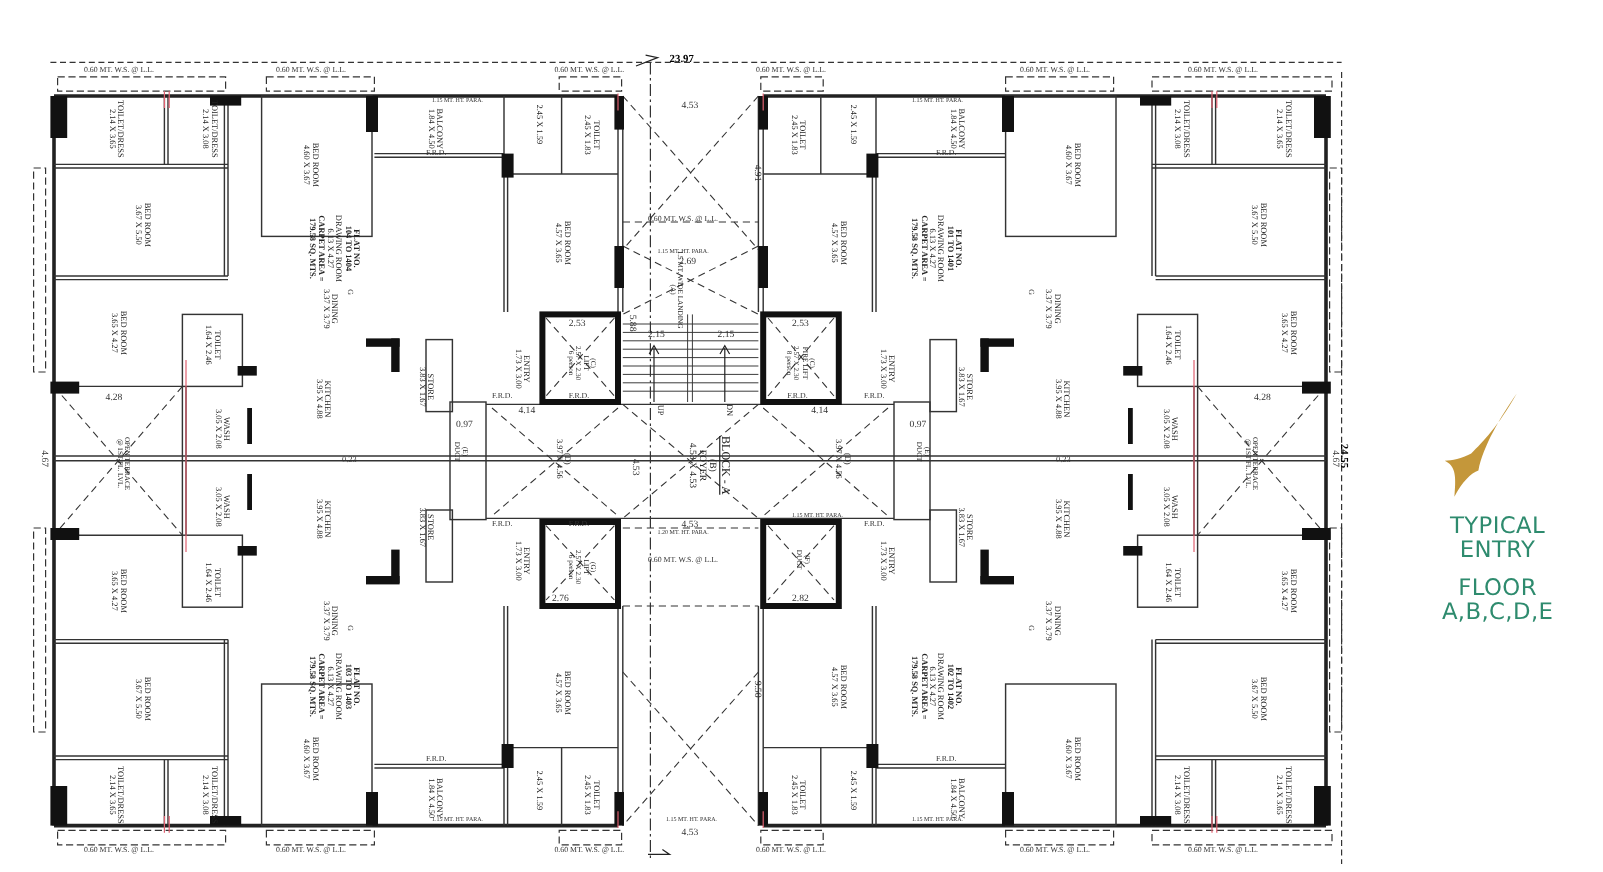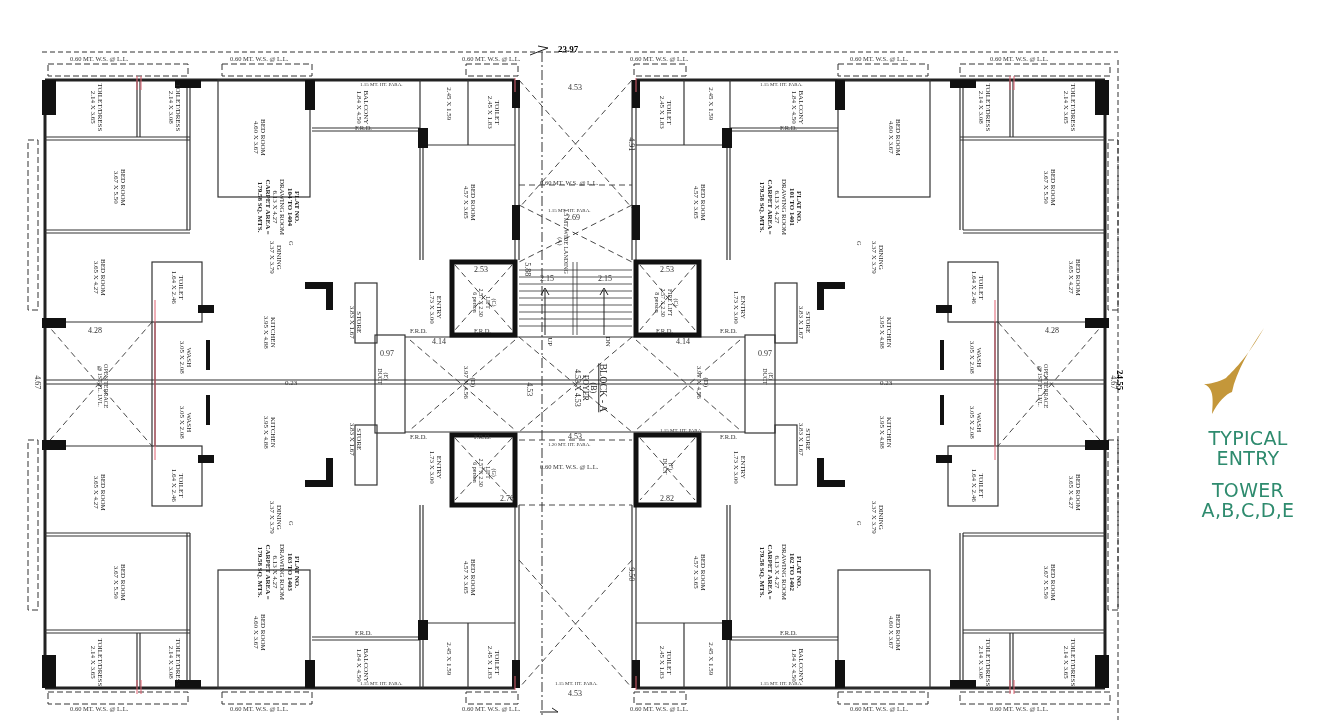--- a/index.html
+++ b/index.html
@@ -644,21 +644,21 @@
 <div class="lbl dim" style="left:566px;top:214px;font-size:8px;">2.69</div>
 <div class="lbl dim rot" style="left:624px;top:140px;font-size:8px;">4.91</div>
 <div class="lbl dim rot" style="left:624px;top:570px;font-size:8px;">9.50</div>
 <div class="lbl dim" style="left:540px;top:275px;font-size:8px;">2.15</div>
 <div class="lbl dim" style="left:598px;top:275px;font-size:8px;">2.15</div>
 <div class="lbl dim rot" style="left:520px;top:265px;font-size:8px;">5.88</div>
 <div class="lbl dim" style="left:474px;top:266px;font-size:8px;">2.53</div>
 <div class="lbl dim" style="left:660px;top:266px;font-size:8px;">2.53</div>
 <div class="lbl dim" style="left:432px;top:338px;font-size:8px;">4.14</div>
 <div class="lbl dim" style="left:676px;top:338px;font-size:8px;">4.14</div>
-<div class="lbl dim" style="left:500px;top:495px;font-size:8px;">2.76</div>
+<div class="lbl dim" style="left:460px;top:495px;font-size:8px;">2.76</div>
 <div class="lbl dim" style="left:660px;top:495px;font-size:8px;">2.82</div>
 <div class="lbl dim" style="left:380px;top:350px;font-size:8px;">0.97</div>
 <div class="lbl dim" style="left:758px;top:350px;font-size:8px;">0.97</div>
 <div class="lbl dim" style="left:88px;top:327px;font-size:8px;">4.28</div>
 <div class="lbl dim" style="left:1045px;top:327px;font-size:8px;">4.28</div>
 <div class="lbl dim rot" style="left:30px;top:378px;font-size:8px;">4.67</div>
 <div class="lbl dim rot" style="left:1106px;top:378px;font-size:8px;">4.67</div>
 <div class="lbl dim" style="left:285px;top:380px;font-size:7px;">0.23</div>
 <div class="lbl dim" style="left:880px;top:380px;font-size:7px;">0.23</div>
 
@@ -679,15 +679,15 @@
 <div class="lbl dim rot" style="left:856px;top:240px;">G</div>
 <div class="lbl dim rot" style="left:856px;top:520px;">G</div>
 
 <svg class="star" width="70" height="95" viewBox="0 0 70 95">
   <path d="M68,2 C52,30 40,42 30,52 C22,56 14,58 8,58 C16,62 18,68 16,88 C22,76 30,68 36,66 C40,46 54,22 68,2 Z" fill="#c4973a"></path>
 </svg>
 <div class="legend" style="top:428px;">
   <div class="t">TYPICAL</div>
   <div class="t">ENTRY</div>
   <div style="height:12px"></div>
-  <div class="t">TOWER</div>
+  <div class="t">FLOOR</div>
   <div class="t">A,B,C,D,E</div>
 </div>
 
 </body></html>

